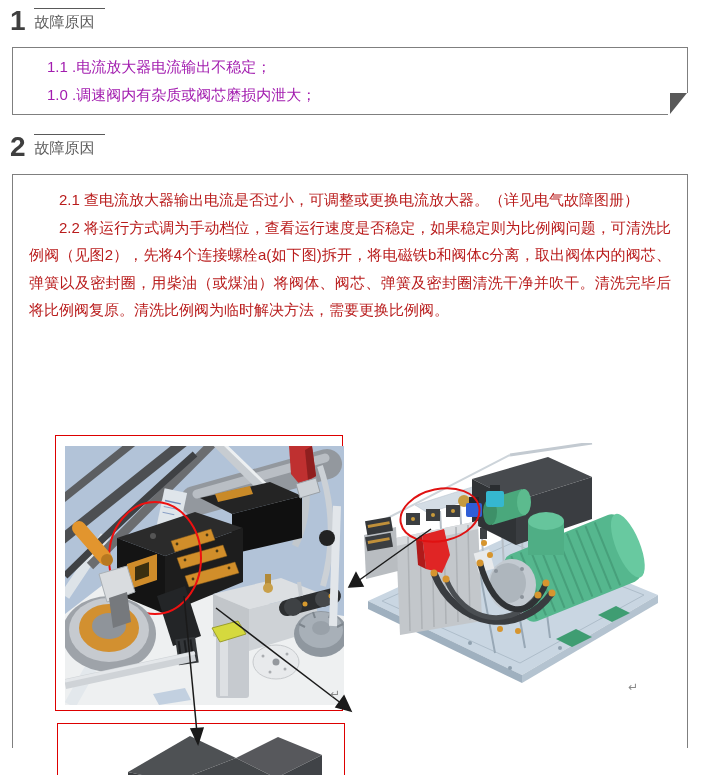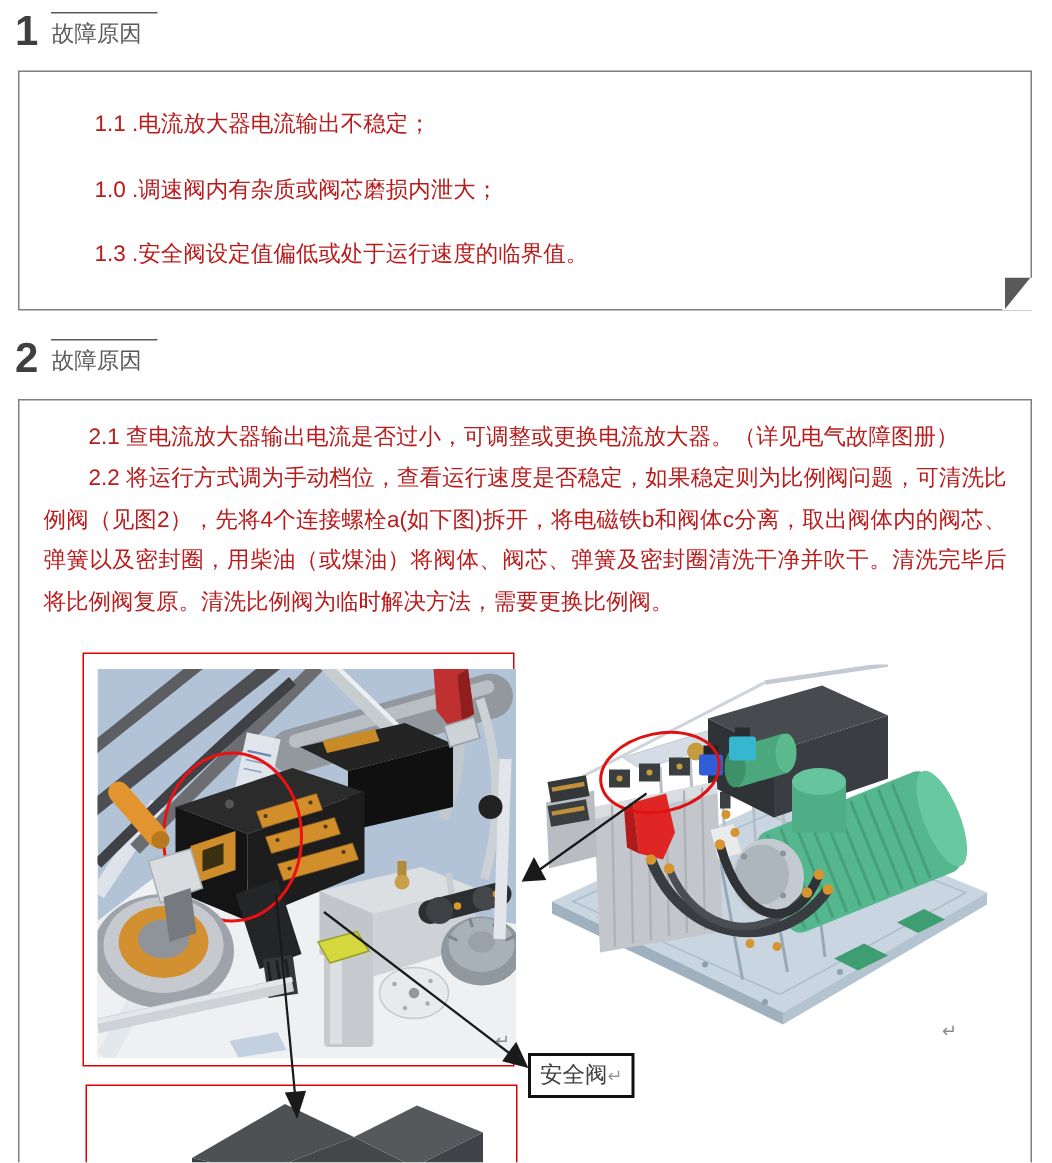--- a/index.html
+++ b/index.html
@@ -8,21 +8,21 @@
   
   .sec-header{display:flex;align-items:flex-start;margin:6px 0 0 10px;height:38px;}
   .sec-num{font-size:28px;line-height:30px;font-weight:bold;color:#3f3f3f;}
   .sec-title{margin:2px 0 0 8px;border-top:1px solid #595959;padding:4px 10px 0 1px;
              font-size:15px;color:#595959;white-space:nowrap;text-align:right;}
   
   .tbox{position:relative;margin-left:12px;width:642px;border:1px solid #7f7f7f;
         padding:5px 16px 6px 16px;}
   .tbox1{margin-top:3px;}
   .tbox2{margin-top:4px;border-bottom:none;height:556px;padding-top:11px;}
-  .fault-line{margin:16px;padding-left:18px;font-size:15px;line-height:27.5px;color:#b91c1c;}
+  .fault-line{margin:0;padding-left:18px;font-size:15px;line-height:27.5px;color:#a21caf;}
   .para{margin:0;font-size:15px;line-height:27.5px;color:#b91c1c;
         text-indent:2em;text-align:justify;}
   
   .fold{position:absolute;right:-1px;bottom:-1px;width:20px;height:22px;}
   
   .figbox{position:absolute;border:1px solid #dd0000;background:#fff;}
   #fig1-box{left:55px;top:435px;width:286px;height:274px;}
   #fig1-photo{position:absolute;left:9px;top:10px;}
   #fig2{position:absolute;left:360px;top:443px;}
   #fig3-box{left:57px;top:723px;width:286px;height:70px;}
@@ -37,21 +37,20 @@
 <div class="page">
 
   <div class="sec-header">
     <span class="sec-num">1</span>
     <span class="sec-title">故障原因</span>
   </div>
 
   <div class="tbox tbox1">
     <p class="fault-line">1.1 .电流放大器电流输出不稳定；</p>
     <p class="fault-line">1.0 .调速阀内有杂质或阀芯磨损内泄大；</p>
-    <p class="fault-line">1.3 .安全阀设定值偏低或处于运行速度的临界值。</p>
     <svg class="fold" width="20" height="22" viewBox="0 0 20 22">
       <rect width="20" height="22" fill="#ffffff"></rect>
       <polygon points="2,0 19,0 2,21" fill="#595959"></polygon>
     </svg>
   </div>
 
   <div class="sec-header" style="margin-top:17px;">
     <span class="sec-num">2</span>
     <span class="sec-title">故障原因</span>
   </div>
@@ -332,23 +331,20 @@
   <div id="fig3-box" class="figbox">
     <svg width="284" height="68" viewBox="0 0 284 68">
       <polygon points="70,48 132,12 178,34 116,58" fill="#4e5154"></polygon>
       <polygon points="178,34 220,13 264,31 218,54" fill="#57585c"></polygon>
       <polygon points="70,48 116,58 116,68 70,68" fill="#3a3d40"></polygon>
       <polygon points="218,54 264,31 264,68 218,68" fill="#404347"></polygon>
       <polygon points="116,58 178,34 218,54 160,68 116,68" fill="#44474a"></polygon>
     </svg>
   </div>
 
-  <div class="callout">
-    <span>安全阀</span><span class="pmark">↵</span>
-  </div>
 
   <svg id="overlay" width="701" height="345" viewBox="0 0 701 345">
     <g stroke="#1a1a1a" stroke-width="1.5" fill="#1a1a1a">
 
       <g>
         <line x1="184" y1="166" x2="197" y2="303"></line>
         <polygon points="198,314 191,299 203,298"></polygon>
       </g>
 
       <g>

